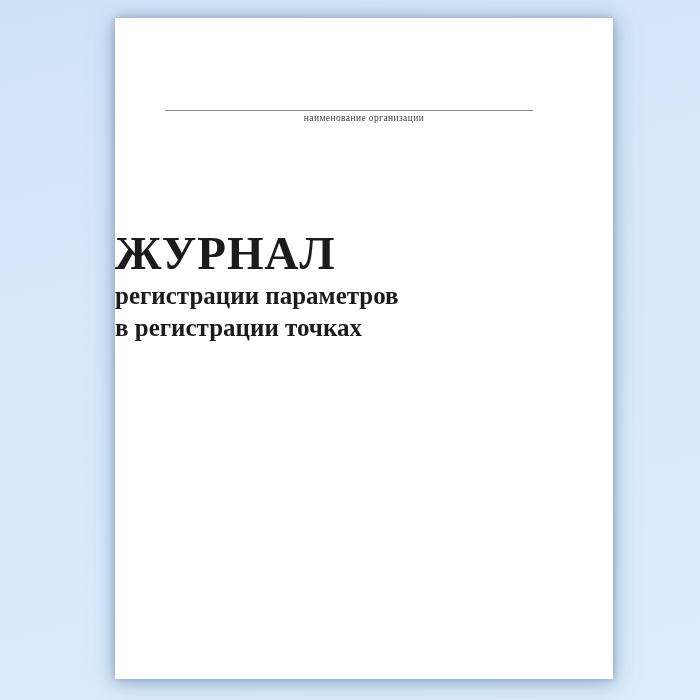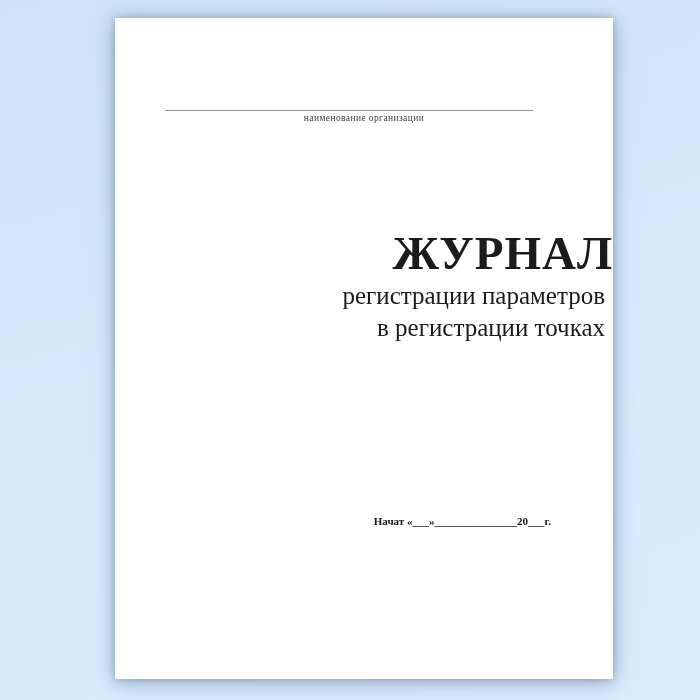--- a/index.html
+++ b/index.html
@@ -42,34 +42,34 @@
     text-align: center;
     font-size: 9.5px;
     letter-spacing: 0.4px;
     color: #3b3b3b;
   }
   .title-block {
     position: absolute;
     left: 0;
     top: 212px;
     width: 100%;
-    text-align: right;
+    text-align: left;
     color: #1b1b1b;
   }
   .journal-title {
     margin: 0;
     font-size: 47px;
     font-weight: bold;
     line-height: 1.0;
     letter-spacing: 1px;
   }
   .journal-subtitle {
     margin: 5px 8px 0 0;
     font-size: 25px;
-    font-weight: normal;
+    font-weight: bold;
     line-height: 1.02;
   }
   .journal-subtitle div {
     margin-top: 6px;
   }
   .dates-block {
     position: absolute;
     right: 62px;
     top: 496px;
     text-align: right;
@@ -96,17 +96,16 @@
 
     <div class="title-block">
       <h1 class="journal-title">ЖУРНАЛ</h1>
       <div class="journal-subtitle">
         <div>регистрации параметров</div>
         <div>в регистрации точках</div>
       </div>
     </div>
 
     <div class="dates-block">
-      <div class="date-row">Начат «___»_______________20___г.</div>
     </div>
 
   </div>
 </div>
 
 </body></html>

